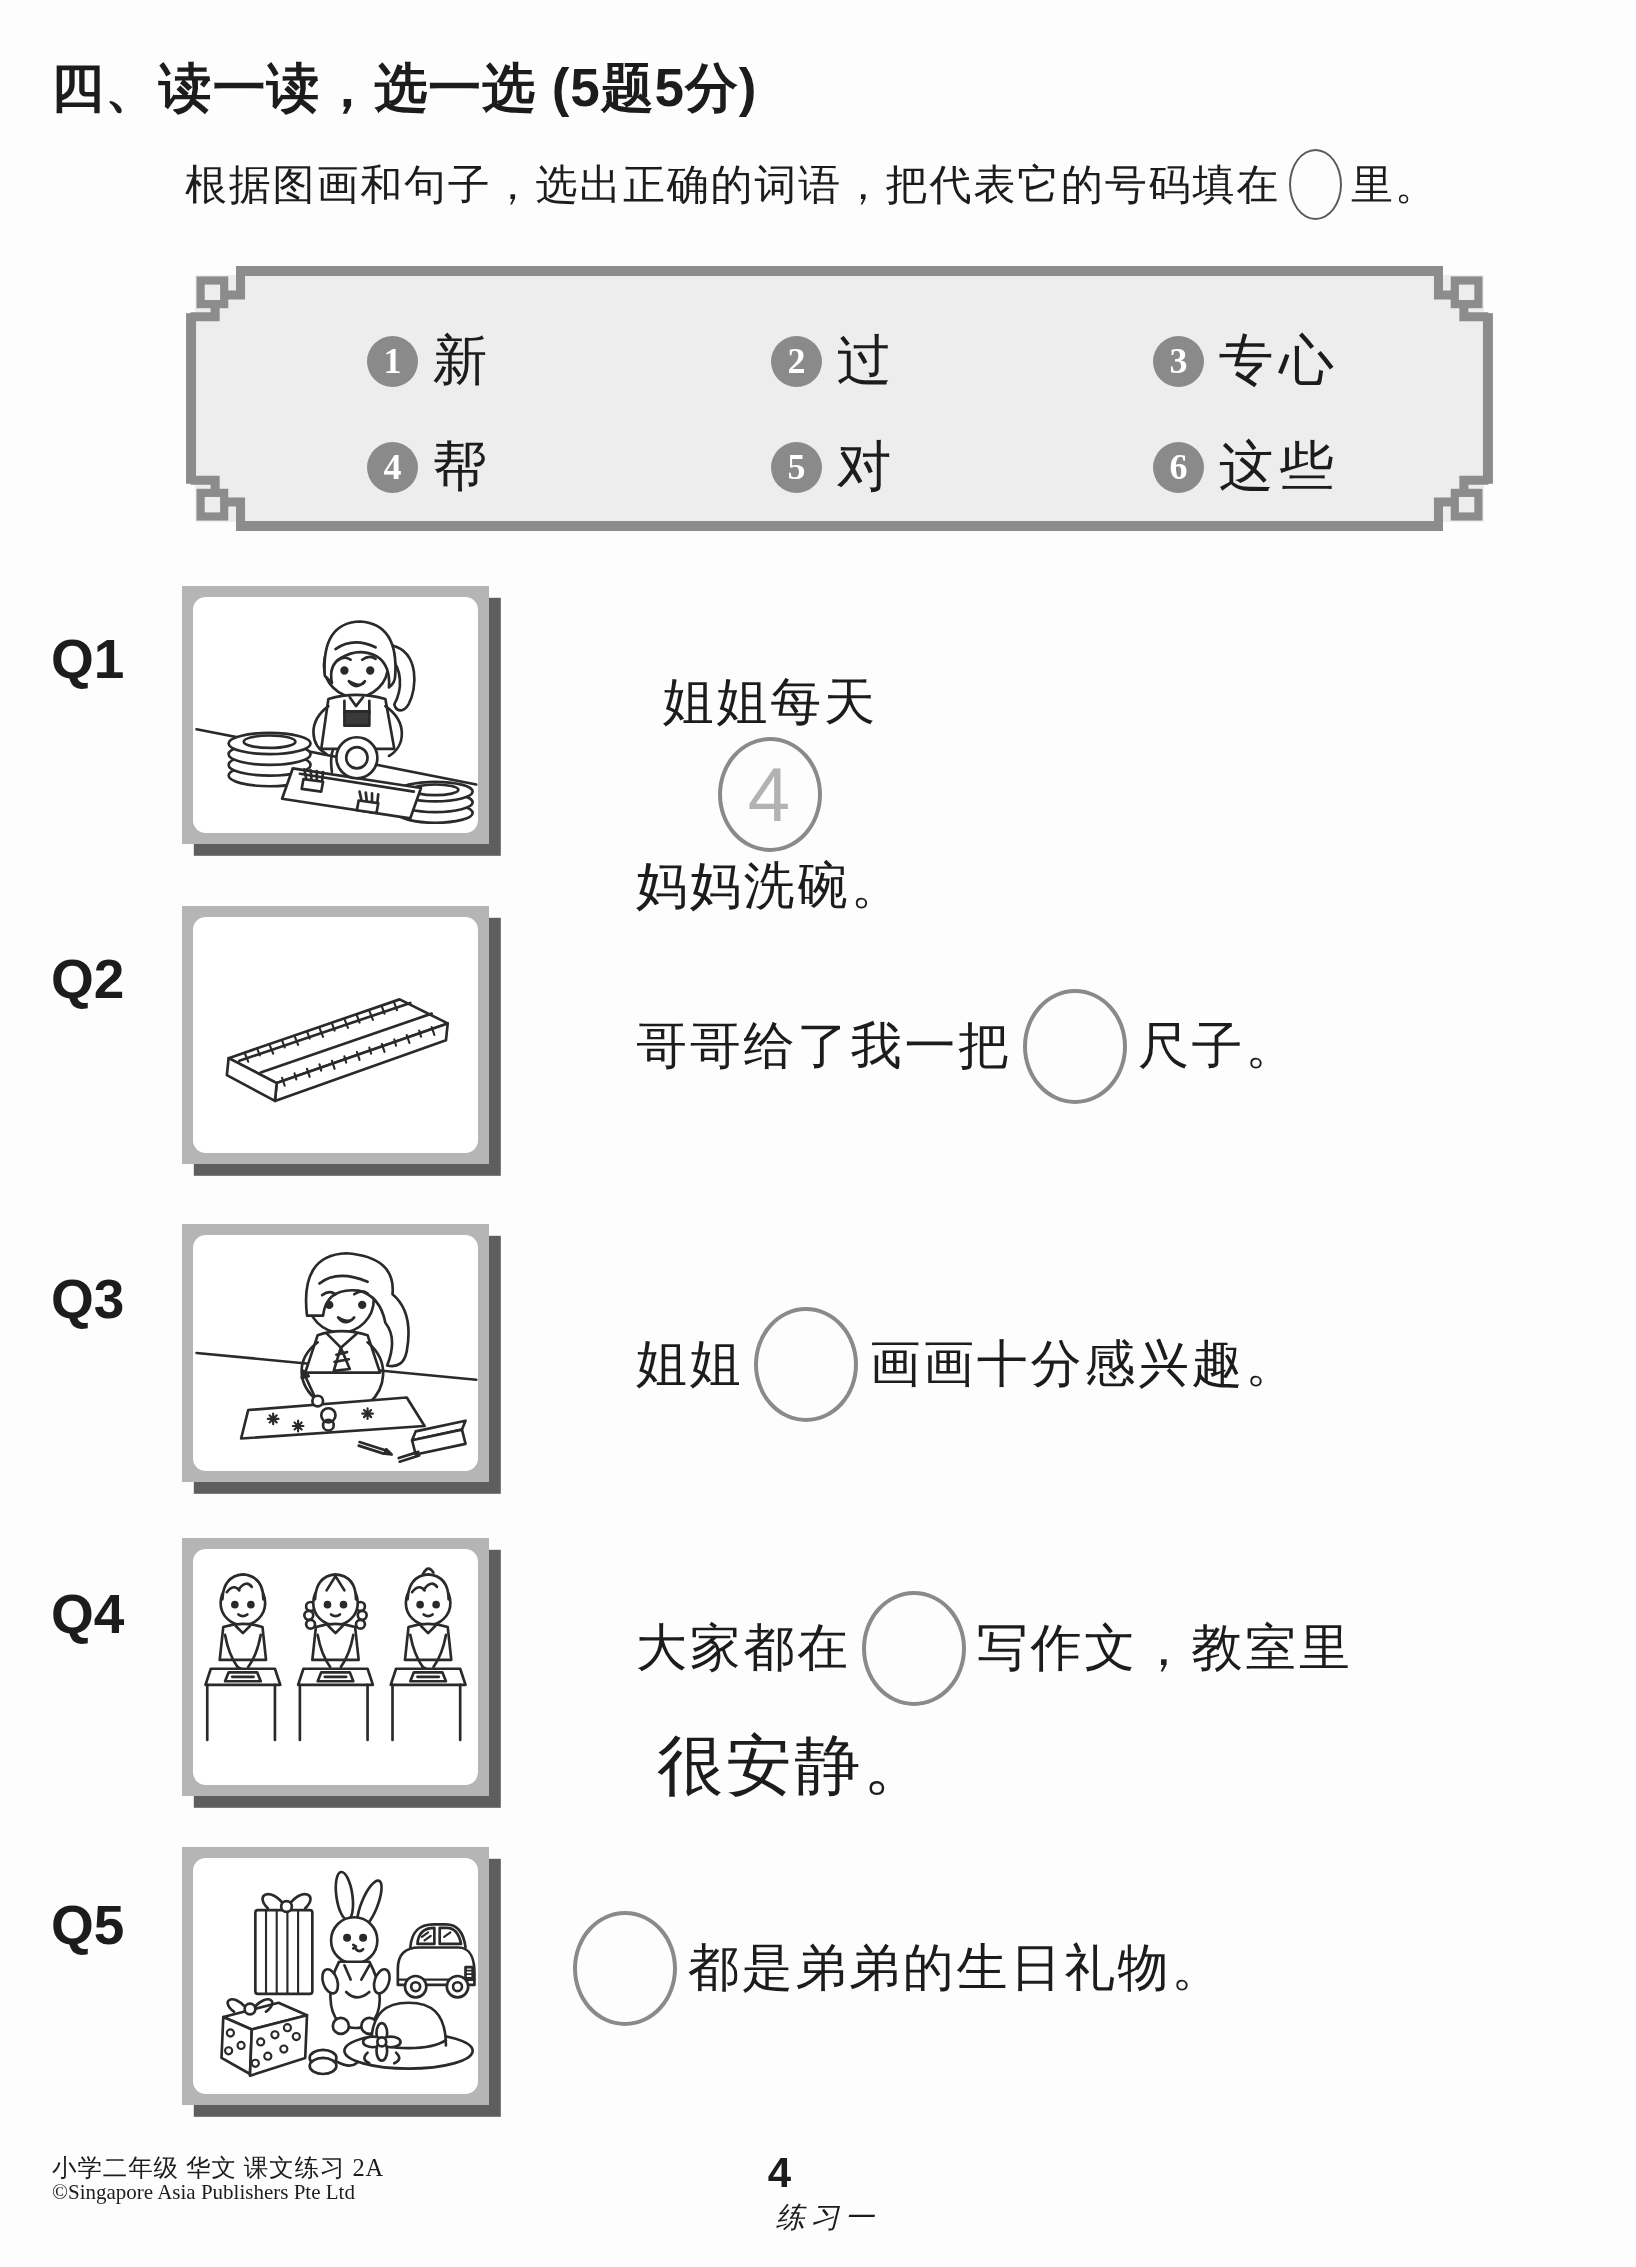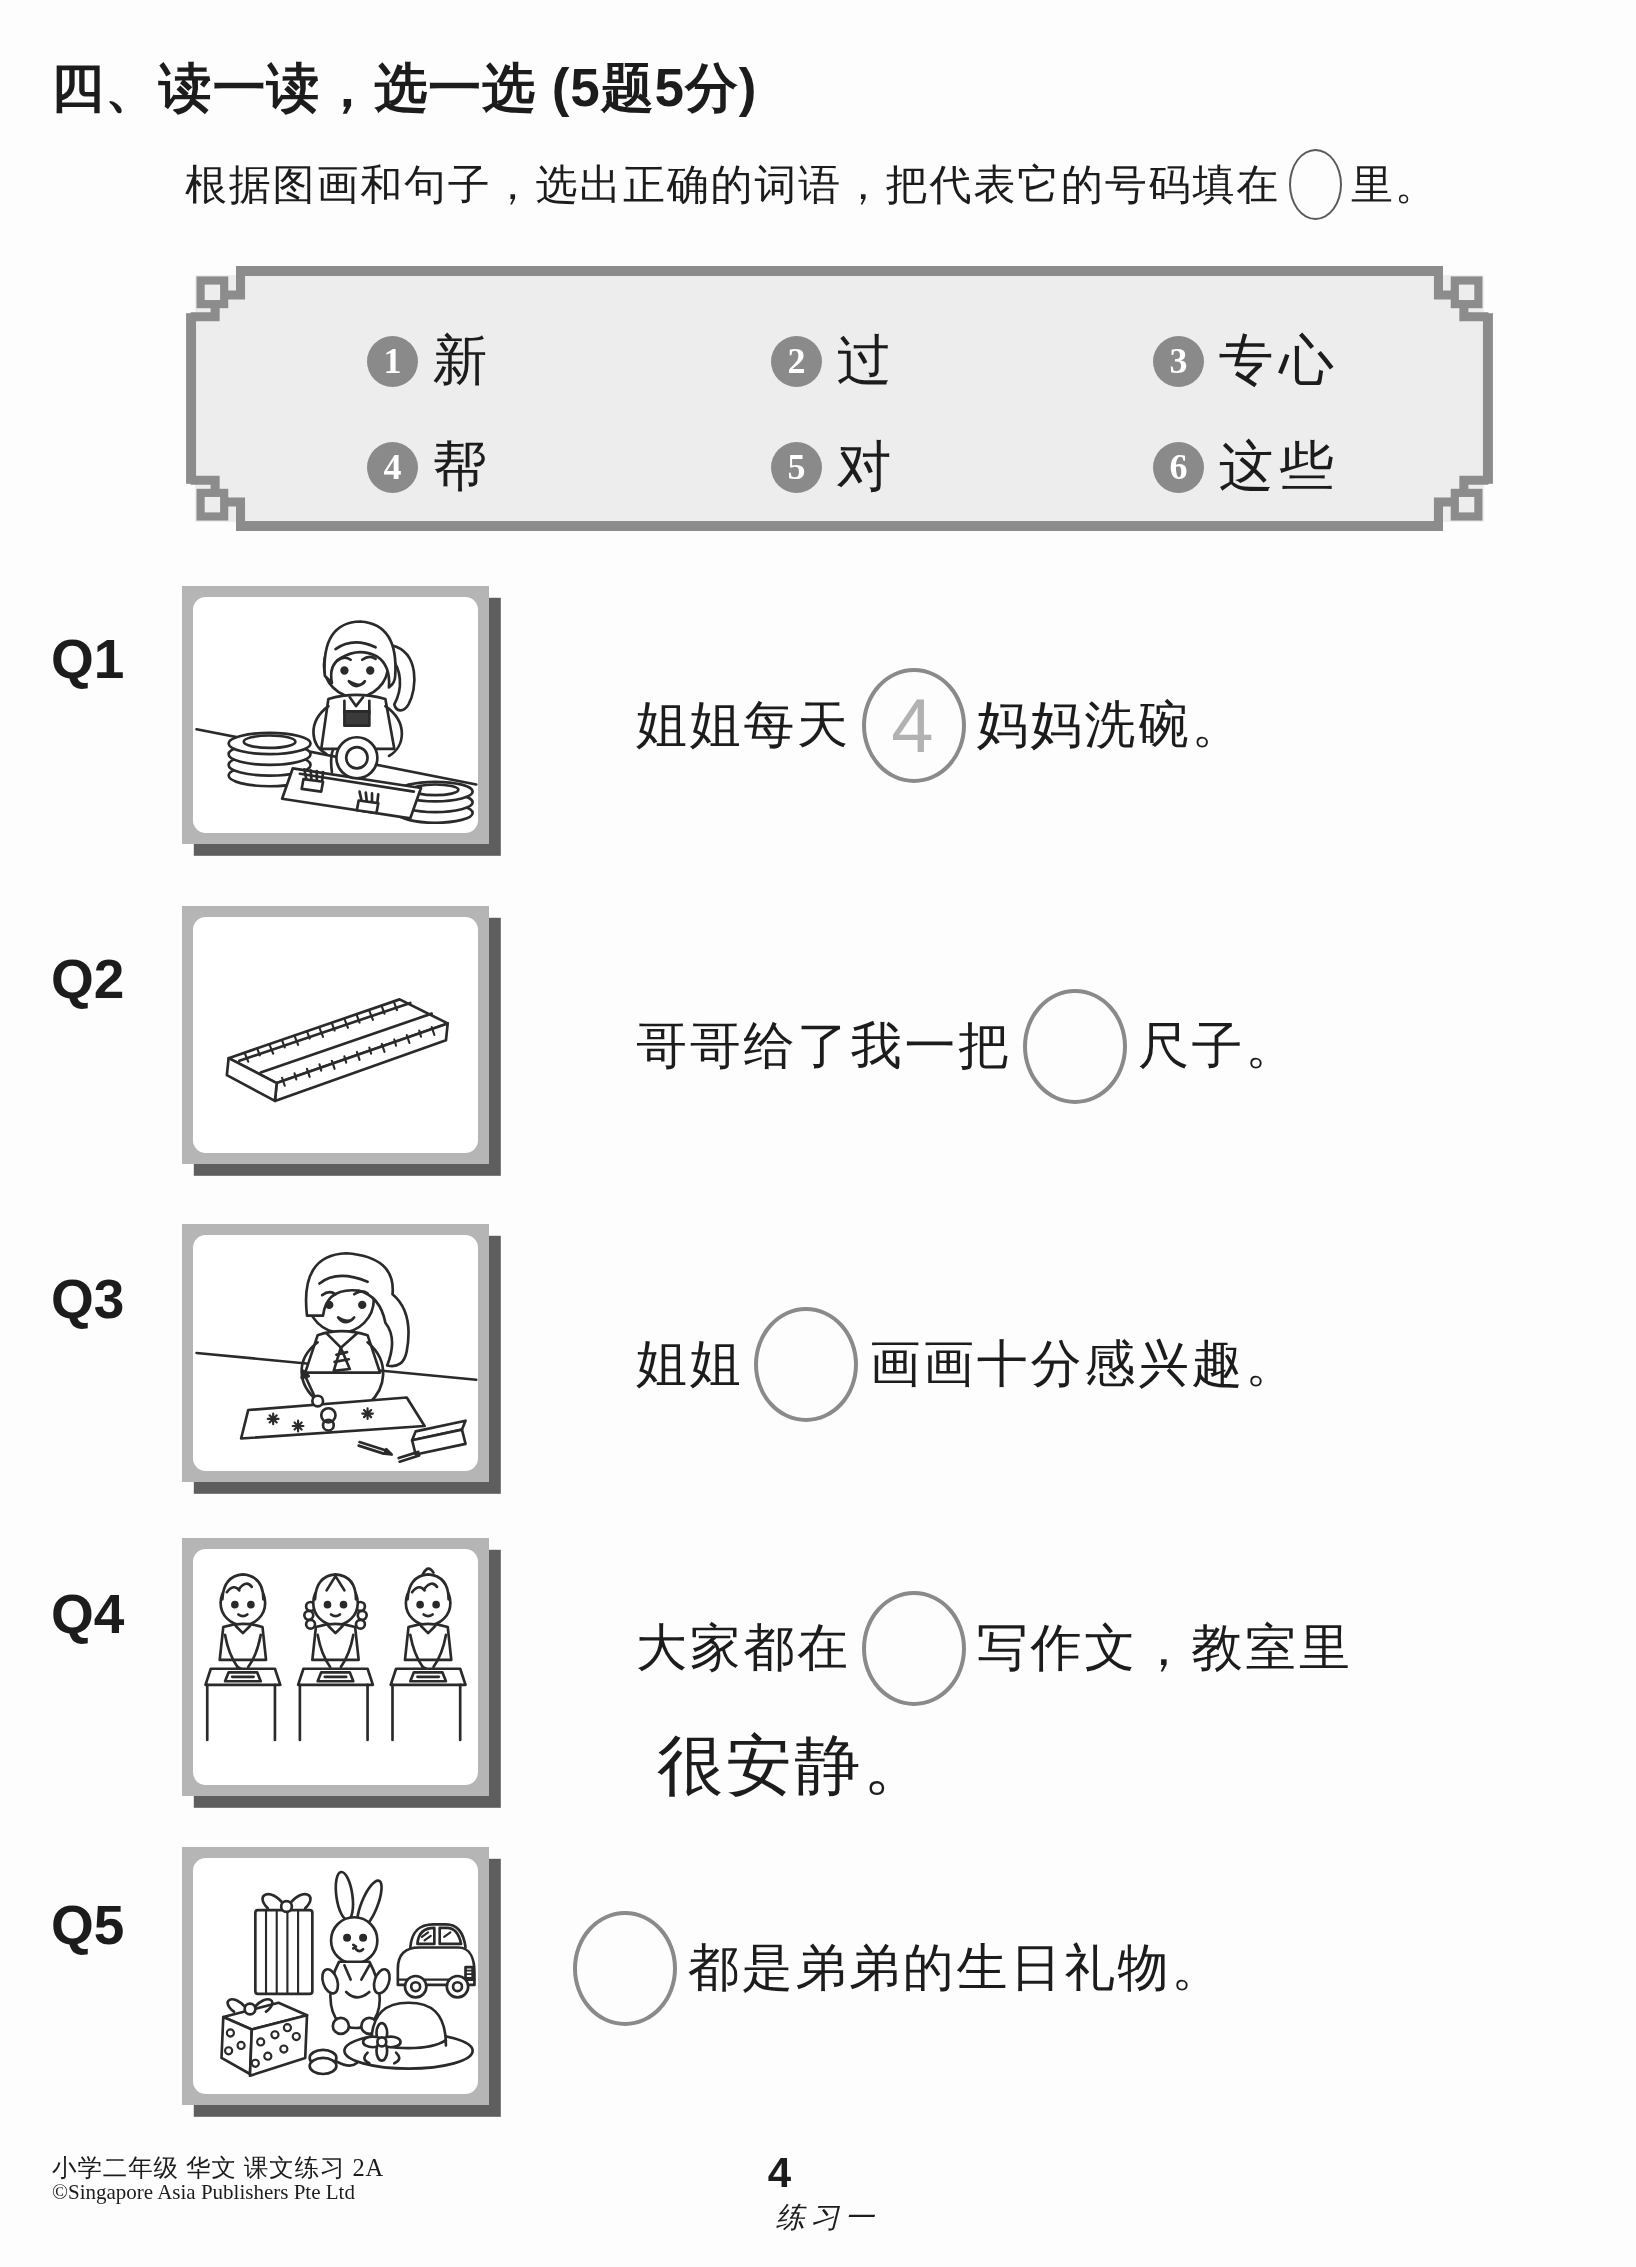--- a/index.html
+++ b/index.html
@@ -30,21 +30,21 @@
          padding:11px;box-shadow:11.8px 11.8px 0 0 #5e5e5e;}
   .q-img-inner{width:100%;height:100%;background:#fff;border-radius:12.7px;overflow:hidden;}
   .illu{display:block;width:100%;height:100%;}
 
   .q-text{position:absolute;display:flex;align-items:center;font-size:51px;
           letter-spacing:2.7px;white-space:nowrap;}
   .answer-circle{width:96px;height:107px;border:4.5px solid #8a8a8a;border-radius:50%;
                  margin:0 11px;flex:none;display:flex;align-items:center;justify-content:center;
                  font-family:"Liberation Sans",sans-serif;font-size:76px;color:#b2b2b2;}
 
-  .t1{top:627px;} .i1{top:586px;} .s1{top:668px;left:636px;}
+  .t1{top:627px;} .i1{top:586px;} .s1{top:668px;left:636px;flex-direction:column;}
   .t2{top:947px;} .i2{top:906px;} .s2{top:989px;left:636px;}
   .t3{top:1267px;} .i3{top:1224px;} .s3{top:1307px;left:636px;}
   .t4{top:1582px;} .i4{top:1538px;} .s4{top:1591px;left:636px;}
   .s4b{position:absolute;top:1721px;left:657px;font-size:66px;letter-spacing:2.7px;}
   .t5{top:1893px;} .i5{top:1847px;} .s5{top:1911px;left:562px;}
 
   .footer-book{position:absolute;left:52px;top:2151px;font-size:24.5px;letter-spacing:0.9px;}
   .footer-copy{position:absolute;left:52px;top:2180px;font-size:21px;}
   .footer-page{position:absolute;left:716px;top:2149px;width:127px;text-align:center;
                font-family:"Liberation Sans",sans-serif;font-weight:bold;font-size:42px;}

